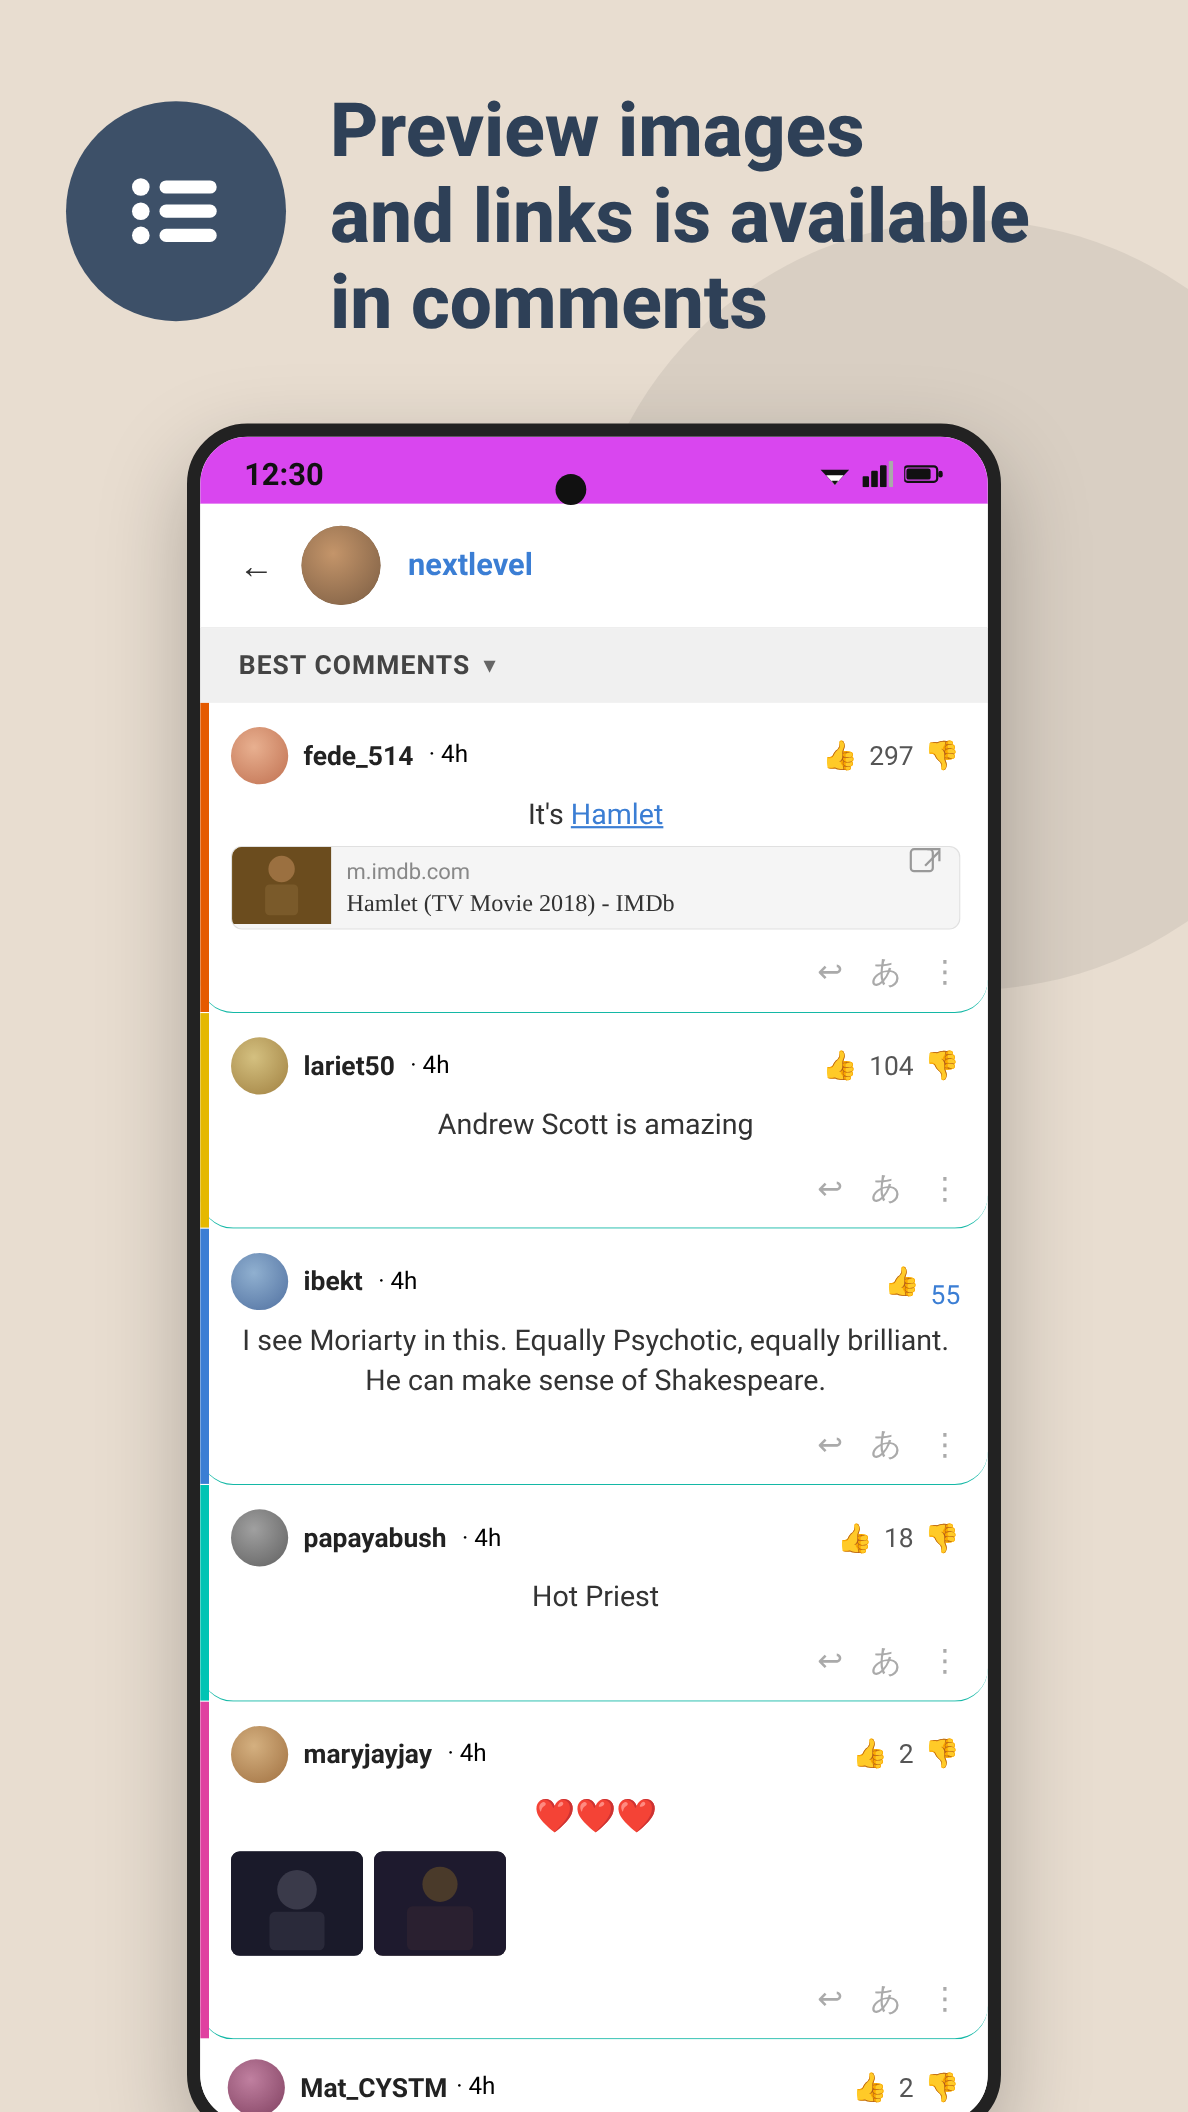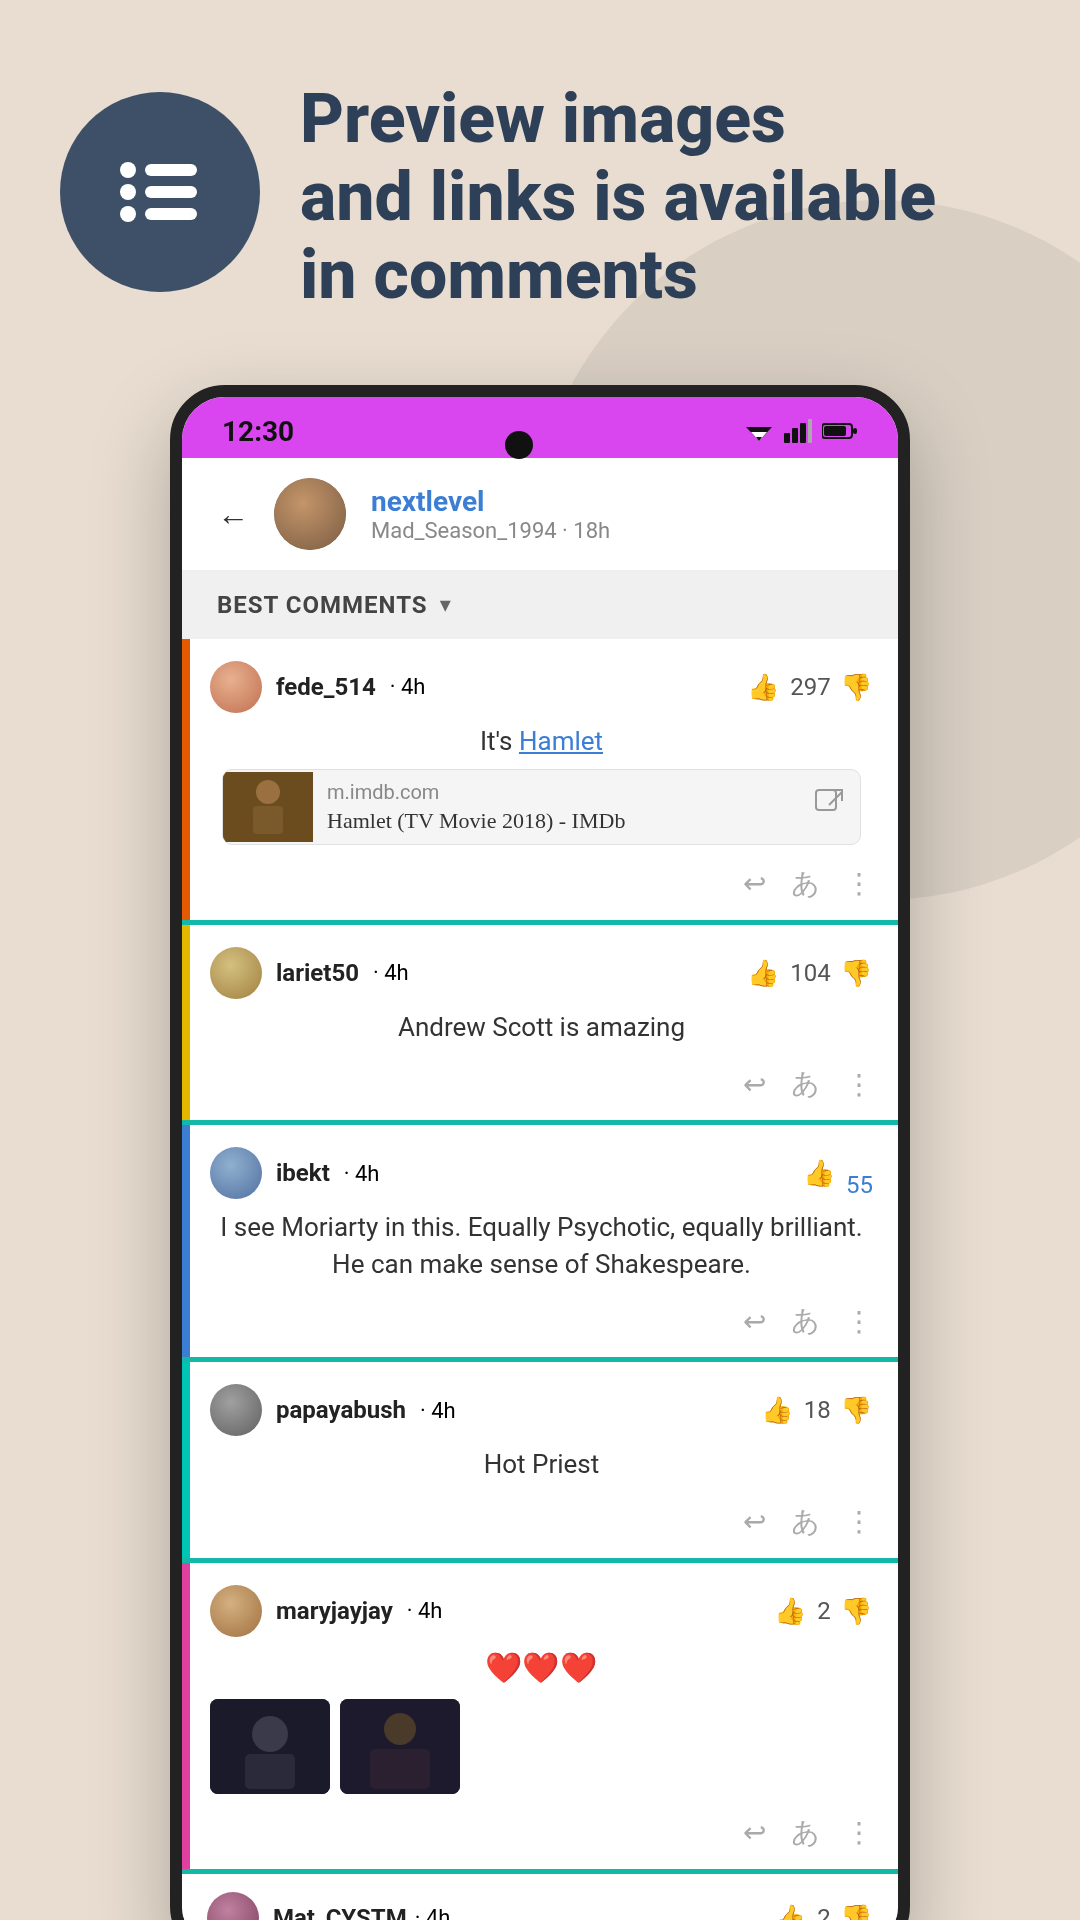--- a/index.html
+++ b/index.html
@@ -186,21 +186,22 @@
       color: #666;
     }
 
     
     .comments-list {
       background: #fff;
     }
 
     .comment-item {
       display: flex;
-      border-bottom: 5px solid #14b8a6;
+      border-bottom: 1px solid #14b8a6;
+      border-radius: 30px;
     }
 
     .comment-bar {
       width: 8px;
       flex-shrink: 0;
     }
 
     .comment-content {
       flex: 1;
       padding: 22px 25px 12px 20px;
@@ -274,25 +275,24 @@
     }
 
     .comment-link {
       color: #3b7ed4;
       text-decoration: underline;
     }
 
     
     .link-preview {
       display: flex;
-      align-items: center;
       background: #f5f5f5;
       border-radius: 10px;
       overflow: hidden;
-      margin: 10px 12px;
+      margin: 10px 0;
       border: 1px solid #e0e0e0;
     }
 
     .link-preview-img {
       width: 90px;
       height: 70px;
       background: linear-gradient(135deg, #8B6914, #5c4a1e);
       flex-shrink: 0;
       display: flex;
       align-items: center;
@@ -432,21 +432,20 @@
       </div>
     </div>
 
     <div class="app-nav">
       <div class="back-btn">←</div>
       <div class="nav-avatar">
         <div class="nav-avatar-inner"></div>
       </div>
       <div class="nav-info">
         <div class="nav-username">nextlevel</div>
-        <div class="nav-sub">Mad_Season_1994 · 18h</div>
       </div>
     </div>
 
     <div class="best-comments-bar">
       <span class="best-comments-label">BEST COMMENTS</span>
       <span class="dropdown-arrow">▾</span>
     </div>
 
     <div class="comments-list">
 

